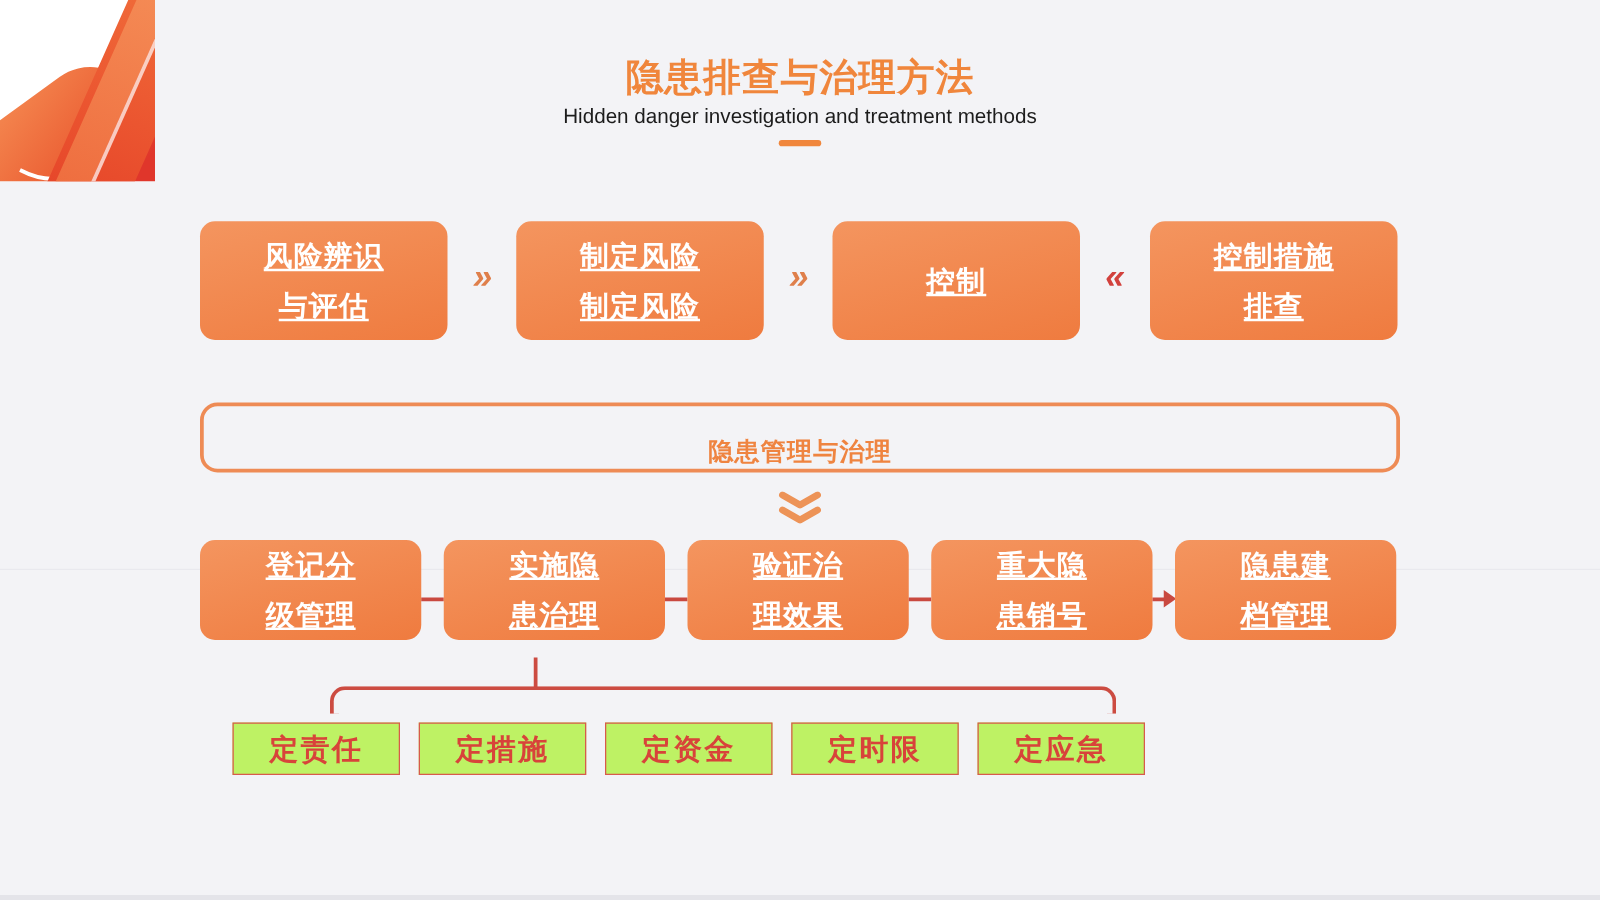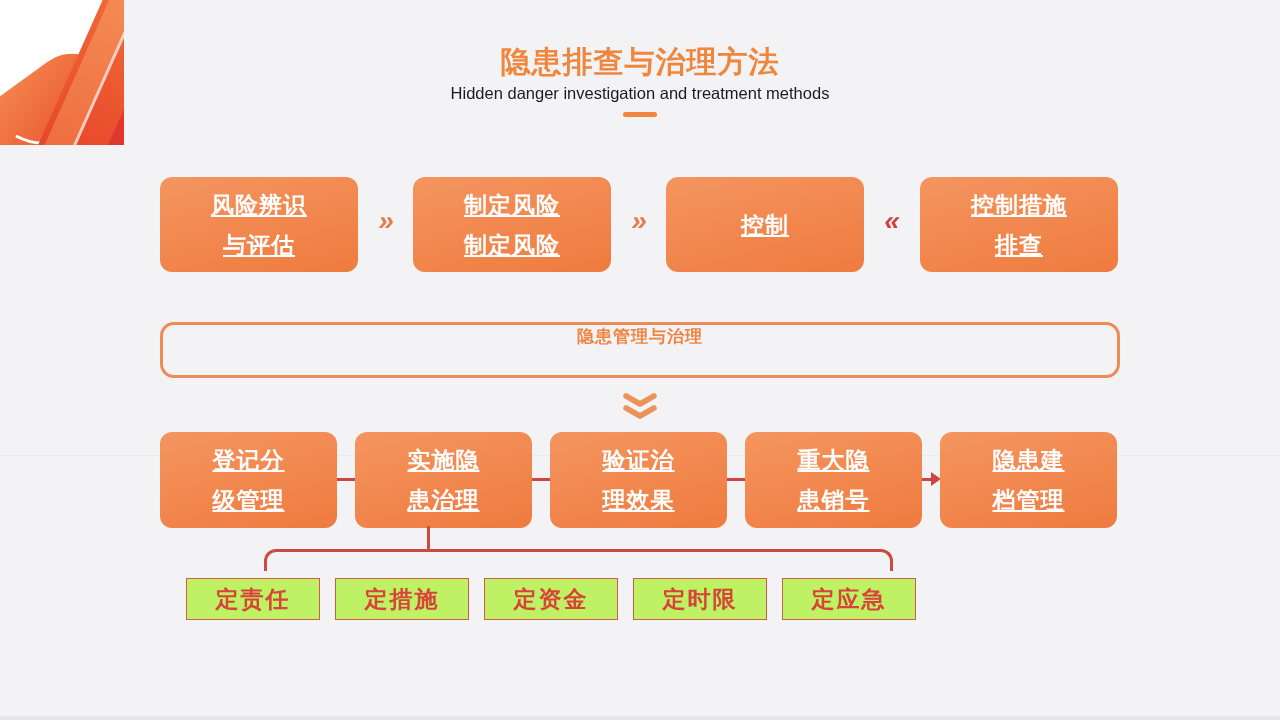--- a/index.html
+++ b/index.html
@@ -76,43 +76,43 @@
     display: flex;
     flex-direction: column;
     align-items: center;
     justify-content: center;
     line-height: 40px;
     text-align: center;
     text-decoration: underline;
   }
   .row2 .obox {
     top: 432px;
-    width: 177px; height: 96px;
+    width: 177px; height: 80px;
   }
   .chev {
     position: absolute;
     top: 205px;
     width: 56px;
     text-align: center;
     font-size: 28px;
     font-weight: 700;
     font-style: italic;
   }
   .chev.orange { color: #DF7F4B; }
   .chev.red { color: #D2413D; }
   .banner {
     position: absolute;
     left: 160px; top: 322px;
     width: 960px; height: 56px;
     border: 3px solid #EE8B55;
     border-radius: 14px;
     display: flex;
-    align-items: flex-start;
+    align-items: flex-end;
     justify-content: center;
-    font-size: 17px;
+    font-size: 20px;
     font-weight: 700;
     letter-spacing: 1px;
     color: #EF8440;
   }
   .chev-down {
     position: absolute;
     left: 622px; top: 393px;
     width: 36px; height: 28px;
   }
   .hline {

